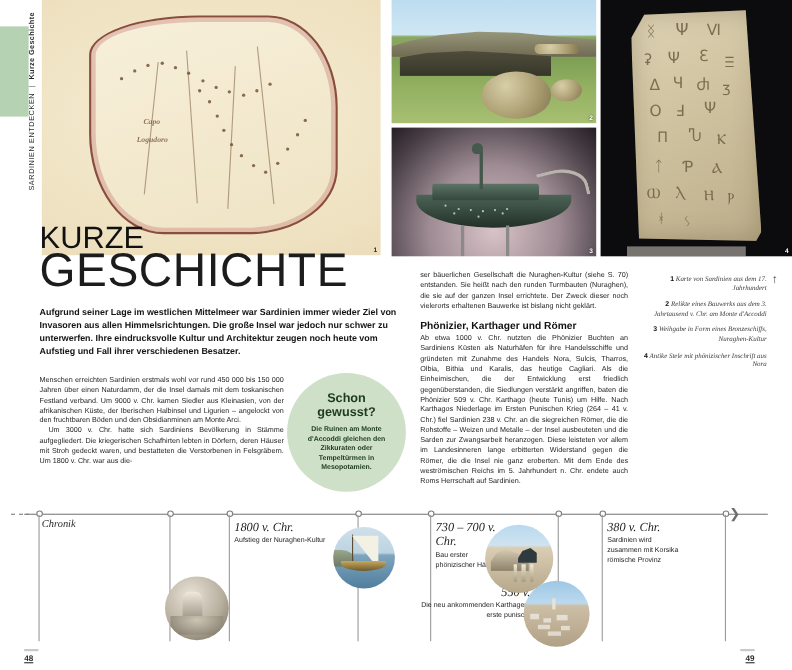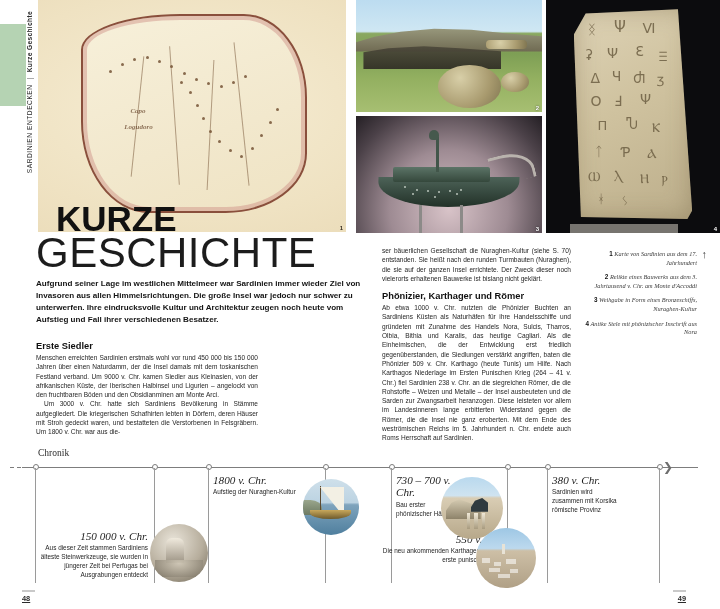--- a/index.html
+++ b/index.html
@@ -85,21 +85,21 @@
   #ph4{left:546px;top:0;width:174px;height:233px;background:#0c0c0e;}
   .stele{position:absolute;left:16%;top:4%;width:68%;height:90%;
     background:linear-gradient(150deg,#ded3b6 0%,#cfc29f 45%,#bcae8b 100%);
     clip-path:polygon(10% 2%,88% 0%,100% 96%,96% 100%,6% 99%,0 12%);
     box-shadow:inset 0 0 24px rgba(120,105,70,.45);}
   .glyph{position:absolute;color:#6d5f43;font-family:"DejaVu Sans",sans-serif;opacity:.85;}
   .stele-base{position:absolute;left:14%;bottom:0;width:62%;height:4%;background:#cfcac0;opacity:.55;}
 
   
   .headline{position:absolute;left:36px;top:203px;}
-  .h-kurze{font-size:35px;font-weight:700;letter-spacing:0px;line-height:.94;color:#111;margin-left:20px;}
+  .h-kurze{font-size:28px;font-weight:400;letter-spacing:0px;line-height:.94;color:#111;}
   .h-gesch{font-size:42px;font-weight:300;letter-spacing:.5px;line-height:.96;color:#1c1c1c;
            font-family:"Liberation Sans",sans-serif;transform:scaleY(1.02);margin-top:-3px;}
 
   
   .lead{position:absolute;left:36px;top:278px;width:332px;
         font-size:8.1px;line-height:12.1px;font-weight:700;color:#141414;}
 
   
   .colhead{font-size:9.3px;font-weight:700;margin:0 0 2px 0;color:#111;}
   .body{font-size:6.55px;line-height:9.3px;text-align:justify;color:#1f1f1f;}
@@ -118,22 +118,22 @@
   .know-b{font-size:6.3px;font-weight:700;line-height:8.6px;margin-top:5px;color:#1d3a21;}
 
   
   .caps{position:absolute;left:585px;top:250px;width:112px;text-align:right;
         font-family:"Liberation Serif",serif;font-style:italic;font-size:6.3px;line-height:8.6px;color:#3a3a3a;}
   .cap-row{margin-bottom:6px;}
   .cap-row b{font-family:"Liberation Sans",sans-serif;font-style:normal;font-weight:700;font-size:6.3px;color:#111;}
   .cap-arrow{position:absolute;right:-10px;top:0px;font-size:11px;color:#444;}
 
   
-  .chronik-label{position:absolute;left:38px;top:448px;font-family:"Liberation Serif",serif;
-                 font-size:9.5px;color:#2a2a2a;}
+  .chronik-label{position:absolute;left:38px;top:472px;font-family:"Liberation Serif",serif;
+                 font-style:italic;font-size:9.5px;color:#2a2a2a;}
   .axis{position:absolute;left:22px;top:467px;width:676px;height:1px;background:#7d7d7d;}
   .axis-dash{position:absolute;left:10px;top:467px;width:16px;height:1px;
              background:repeating-linear-gradient(90deg,#7d7d7d 0 4px,transparent 4px 7px);}
   .axis-arrow{position:absolute;left:663px;top:461px;font-size:12px;color:#6e6e6e;line-height:12px;}
   .tick{position:absolute;top:463.5px;width:4px;height:4px;border:1px solid #7d7d7d;border-radius:50%;background:#fff;}
   .vline{position:absolute;width:1px;background:#9a9a9a;}
 
   .ev{position:absolute;}
   .ev .yr{font-family:"Liberation Serif",serif;font-style:italic;font-size:11.2px;line-height:12.4px;color:#1c1c1c;}
   .ev .tx{font-size:6.4px;line-height:8.8px;color:#1f1f1f;margin-top:2px;}
@@ -289,37 +289,41 @@
   </div>
 
   <div class="headline">
     <div class="h-kurze">KURZE</div>
     <div class="h-gesch">GESCHICHTE</div>
   </div>
 
   <div class="lead">Aufgrund seiner Lage im westlichen Mittelmeer war Sardinien immer wieder Ziel von Invasoren aus allen Himmelsrichtungen. Die große Insel war jedoch nur schwer zu unterwerfen. Ihre eindrucksvolle Kultur und Architektur zeugen noch heute vom Aufstieg und Fall ihrer verschiedenen Besatzer.</div>
 
   <div id="col1">
-    <div class="colhead">Erste Siedler</div>
     <div class="body">
       <p>Menschen erreichten Sardinien erstmals wohl vor rund 450 000 bis 150 000 Jahren über einen Naturdamm, der die Insel damals mit dem toskanischen Festland verband. Um 9000 v. Chr. kamen Siedler aus Kleinasien, von der afrikanischen Küste, der Iberischen Halbinsel und Ligurien – angelockt von den fruchtbaren Böden und den Obsidianminen am Monte Arci.</p>
       <p>Um 3000 v. Chr. hatte sich Sardiniens Bevölkerung in Stämme aufgegliedert. Die kriegerischen Schafhirten lebten in Dörfern, deren Häuser mit Stroh gedeckt waren, und bestatteten die Verstorbenen in Felsgräbern. Um 1800 v. Chr. war aus die-</p>
     </div>
   </div>
 
   <div id="col2">
     <div class="body">
       <p>ser bäuerlichen Gesellschaft die Nuraghen-Kultur (siehe S. 70) entstanden. Sie heißt nach den runden Turmbauten (Nuraghen), die sie auf der ganzen Insel errichtete. Der Zweck dieser noch vielerorts erhaltenen Bauwerke ist bislang nicht geklärt.</p>
     </div>
     <div class="colhead c2-sub">Phönizier, Karthager und Römer</div>
     <div class="body">
       <p>Ab etwa 1000 v. Chr. nutzten die Phönizier Buchten an Sardiniens Küsten als Naturhäfen für ihre Handelsschiffe und gründeten mit Zunahme des Handels Nora, Sulcis, Tharros, Olbia, Bithia und Karalis, das heutige Cagliari. Als die Einheimischen, die der Entwicklung erst friedlich gegenüberstanden, die Siedlungen verstärkt angriffen, baten die Phönizier 509 v. Chr. Karthago (heute Tunis) um Hilfe. Nach Karthagos Niederlage im Ersten Punischen Krieg (264 – 41 v. Chr.) fiel Sardinien 238 v. Chr. an die siegreichen Römer, die die Rohstoffe – Weizen und Metalle – der Insel ausbeuteten und die Sarden zur Zwangsarbeit heranzogen. Diese leisteten vor allem im Landesinneren lange erbitterten Widerstand gegen die Römer, die die Insel nie ganz eroberten. Mit dem Ende des weströmischen Reichs im 5. Jahrhundert n. Chr. endete auch Roms Herrschaft auf Sardinien.</p>
     </div>
   </div>
 
+  <div class="know">
+    <div class="know-t">Schon</div>
+    <div class="know-t">gewusst?</div>
+    <div class="know-b">Die Ruinen am Monte d'Accoddi gleichen den Zikkuraten oder Tempeltürmen in Mesopotamien.</div>
+  </div>
 
   <div class="caps">
     <span class="cap-arrow">↑</span>
     <div class="cap-row"><b>1</b>
       <span>Karte von Sardinien aus dem 17. Jahrhundert</span></div>
     <div class="cap-row"><b>2</b>
       <span>Relikte eines Bauwerks aus dem 3. Jahrtausend v. Chr. am Monte d'Accoddi</span></div>
     <div class="cap-row"><b>3</b>
       <span>Weihgabe in Form eines Bronzeschiffs, Nuraghen-Kultur</span></div>
     <div class="cap-row"><b>4</b>
@@ -343,24 +347,20 @@
   <div class="vline" style="left:35px;top:468px;height:115px;"></div>
   <div class="vline" style="left:154px;top:468px;height:115px;"></div>
   <div class="vline" style="left:208px;top:468px;height:115px;"></div>
   <div class="vline" style="left:325px;top:468px;height:115px;"></div>
   <div class="vline" style="left:391px;top:468px;height:115px;"></div>
   <div class="vline" style="left:507px;top:468px;height:115px;"></div>
   <div class="vline" style="left:547px;top:468px;height:115px;"></div>
   <div class="vline" style="left:659px;top:468px;height:115px;"></div>
 
 
-  <div class="ev right" style="left:36px;top:530px;width:112px;">
-    <div class="yr">150 000 v. Chr.</div>
-    <div class="tx">Aus dieser Zeit stammen Sardiniens älteste Steinwerkzeuge, sie wurden in jüngerer Zeit bei Perfugas bei Ausgrabungen entdeckt</div>
-  </div>
 
   <div class="ev" style="left:213px;top:474px;width:94px;">
     <div class="yr">1800 v. Chr.</div>
     <div class="tx">Aufstieg der Nuraghen-Kultur</div>
   </div>
 
 
   <div class="ev" style="left:396px;top:474px;width:62px;">
     <div class="yr">730 – 700 v. Chr.</div>
     <div class="tx">Bau erster phönizischer Häfen</div>

